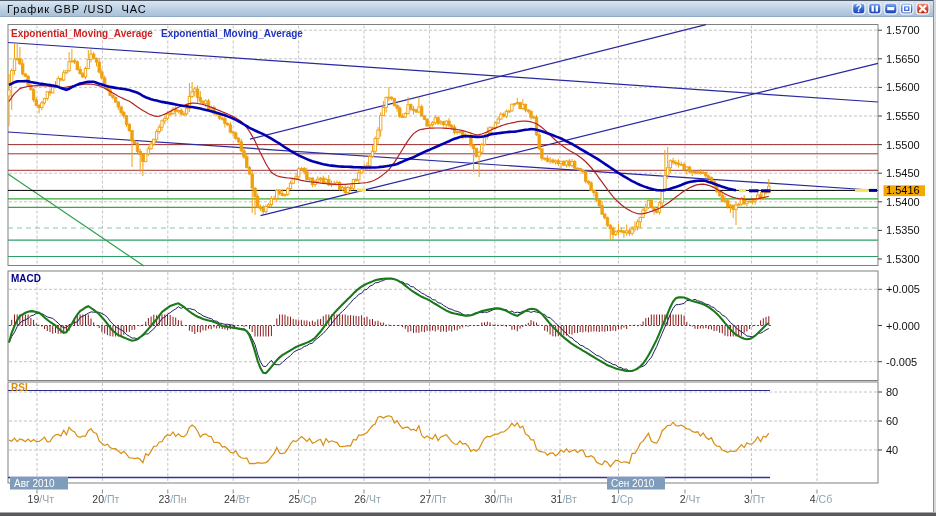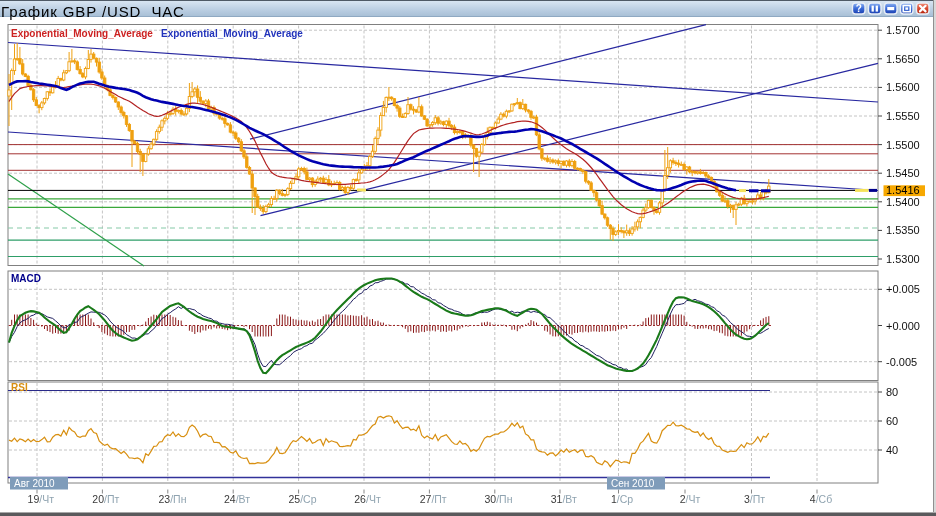--- a/index.html
+++ b/index.html
@@ -1,17 +1,17 @@
 <!DOCTYPE html>
 <html><head><meta charset="utf-8"><style>
 *{margin:0;padding:0;box-sizing:border-box}
 html,body{width:936px;height:516px;overflow:hidden;background:#ffffff;font-family:"Liberation Sans",sans-serif}
 #win{position:relative;width:936px;height:516px}
 #titlebar{position:absolute;left:0;top:0;width:936px;height:17px;background:linear-gradient(#d8e5f2,#b5cadf 70%,#a9c0d6);border-top:1.5px solid #4f5a66;border-bottom:1px solid #8fa9c2}
-#title{position:absolute;left:1px;top:2.5px;font-size:15px;color:#000;letter-spacing:.9px}
+#title{position:absolute;left:7px;top:2.5px;font-size:11px;color:#000;letter-spacing:.9px}
 #rframe{position:absolute;right:0;top:0;width:3px;height:516px;background:#d8d8d8;border-left:1px solid #909090}
 #bframe{position:absolute;left:0;bottom:0;width:936px;height:4px;background:#5a5a5c;border-top:1px solid #a8a8a8}
 </style></head>
 <body>
 <div id="win">
 <svg width="936" height="516" style="position:absolute;left:0;top:0">
 <rect x="8" y="24.5" width="870" height="241.0" fill="#ffffff" stroke="#808080" stroke-width="1"></rect>
       <rect x="8" y="271.0" width="870" height="109.5" fill="#ffffff" stroke="#808080" stroke-width="1"></rect>
       <rect x="8" y="382.0" width="870" height="101.0" fill="#ffffff" stroke="#808080" stroke-width="1"></rect>
       <line x1="37.0" y1="25.5" x2="37.0" y2="264.5" stroke="#c4c4c4" stroke-width="1" stroke-dasharray="3,2"></line>

